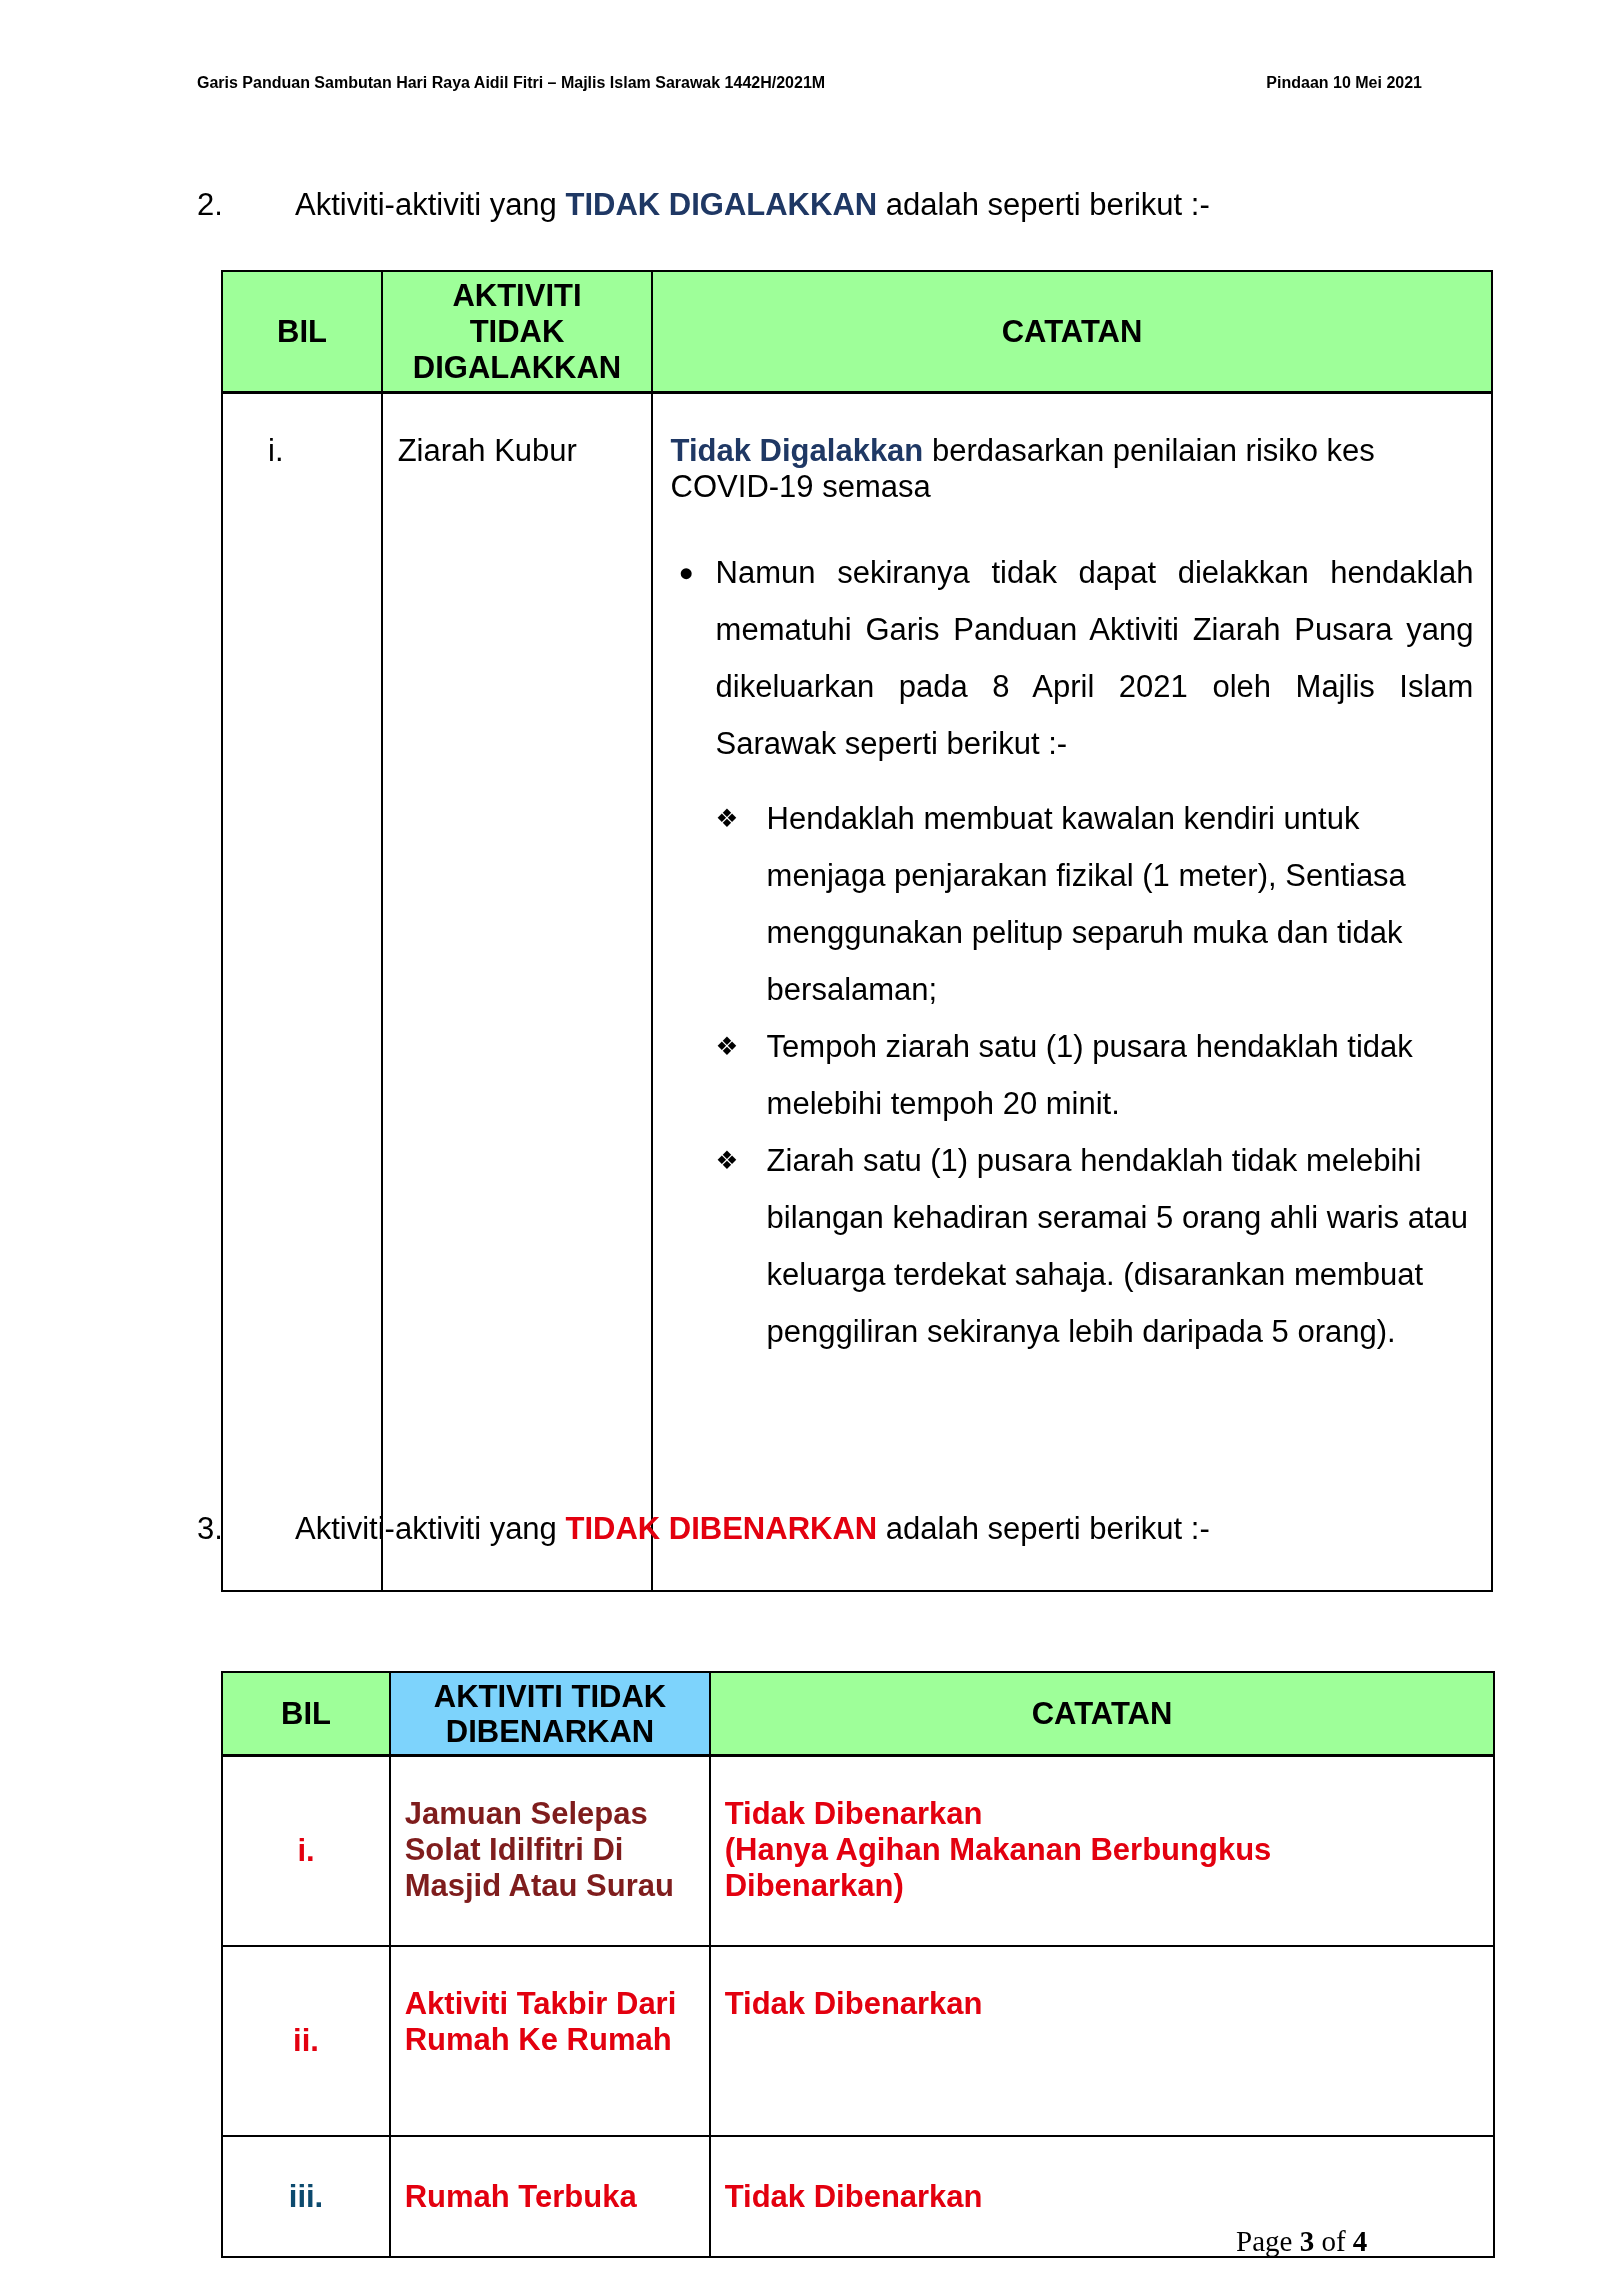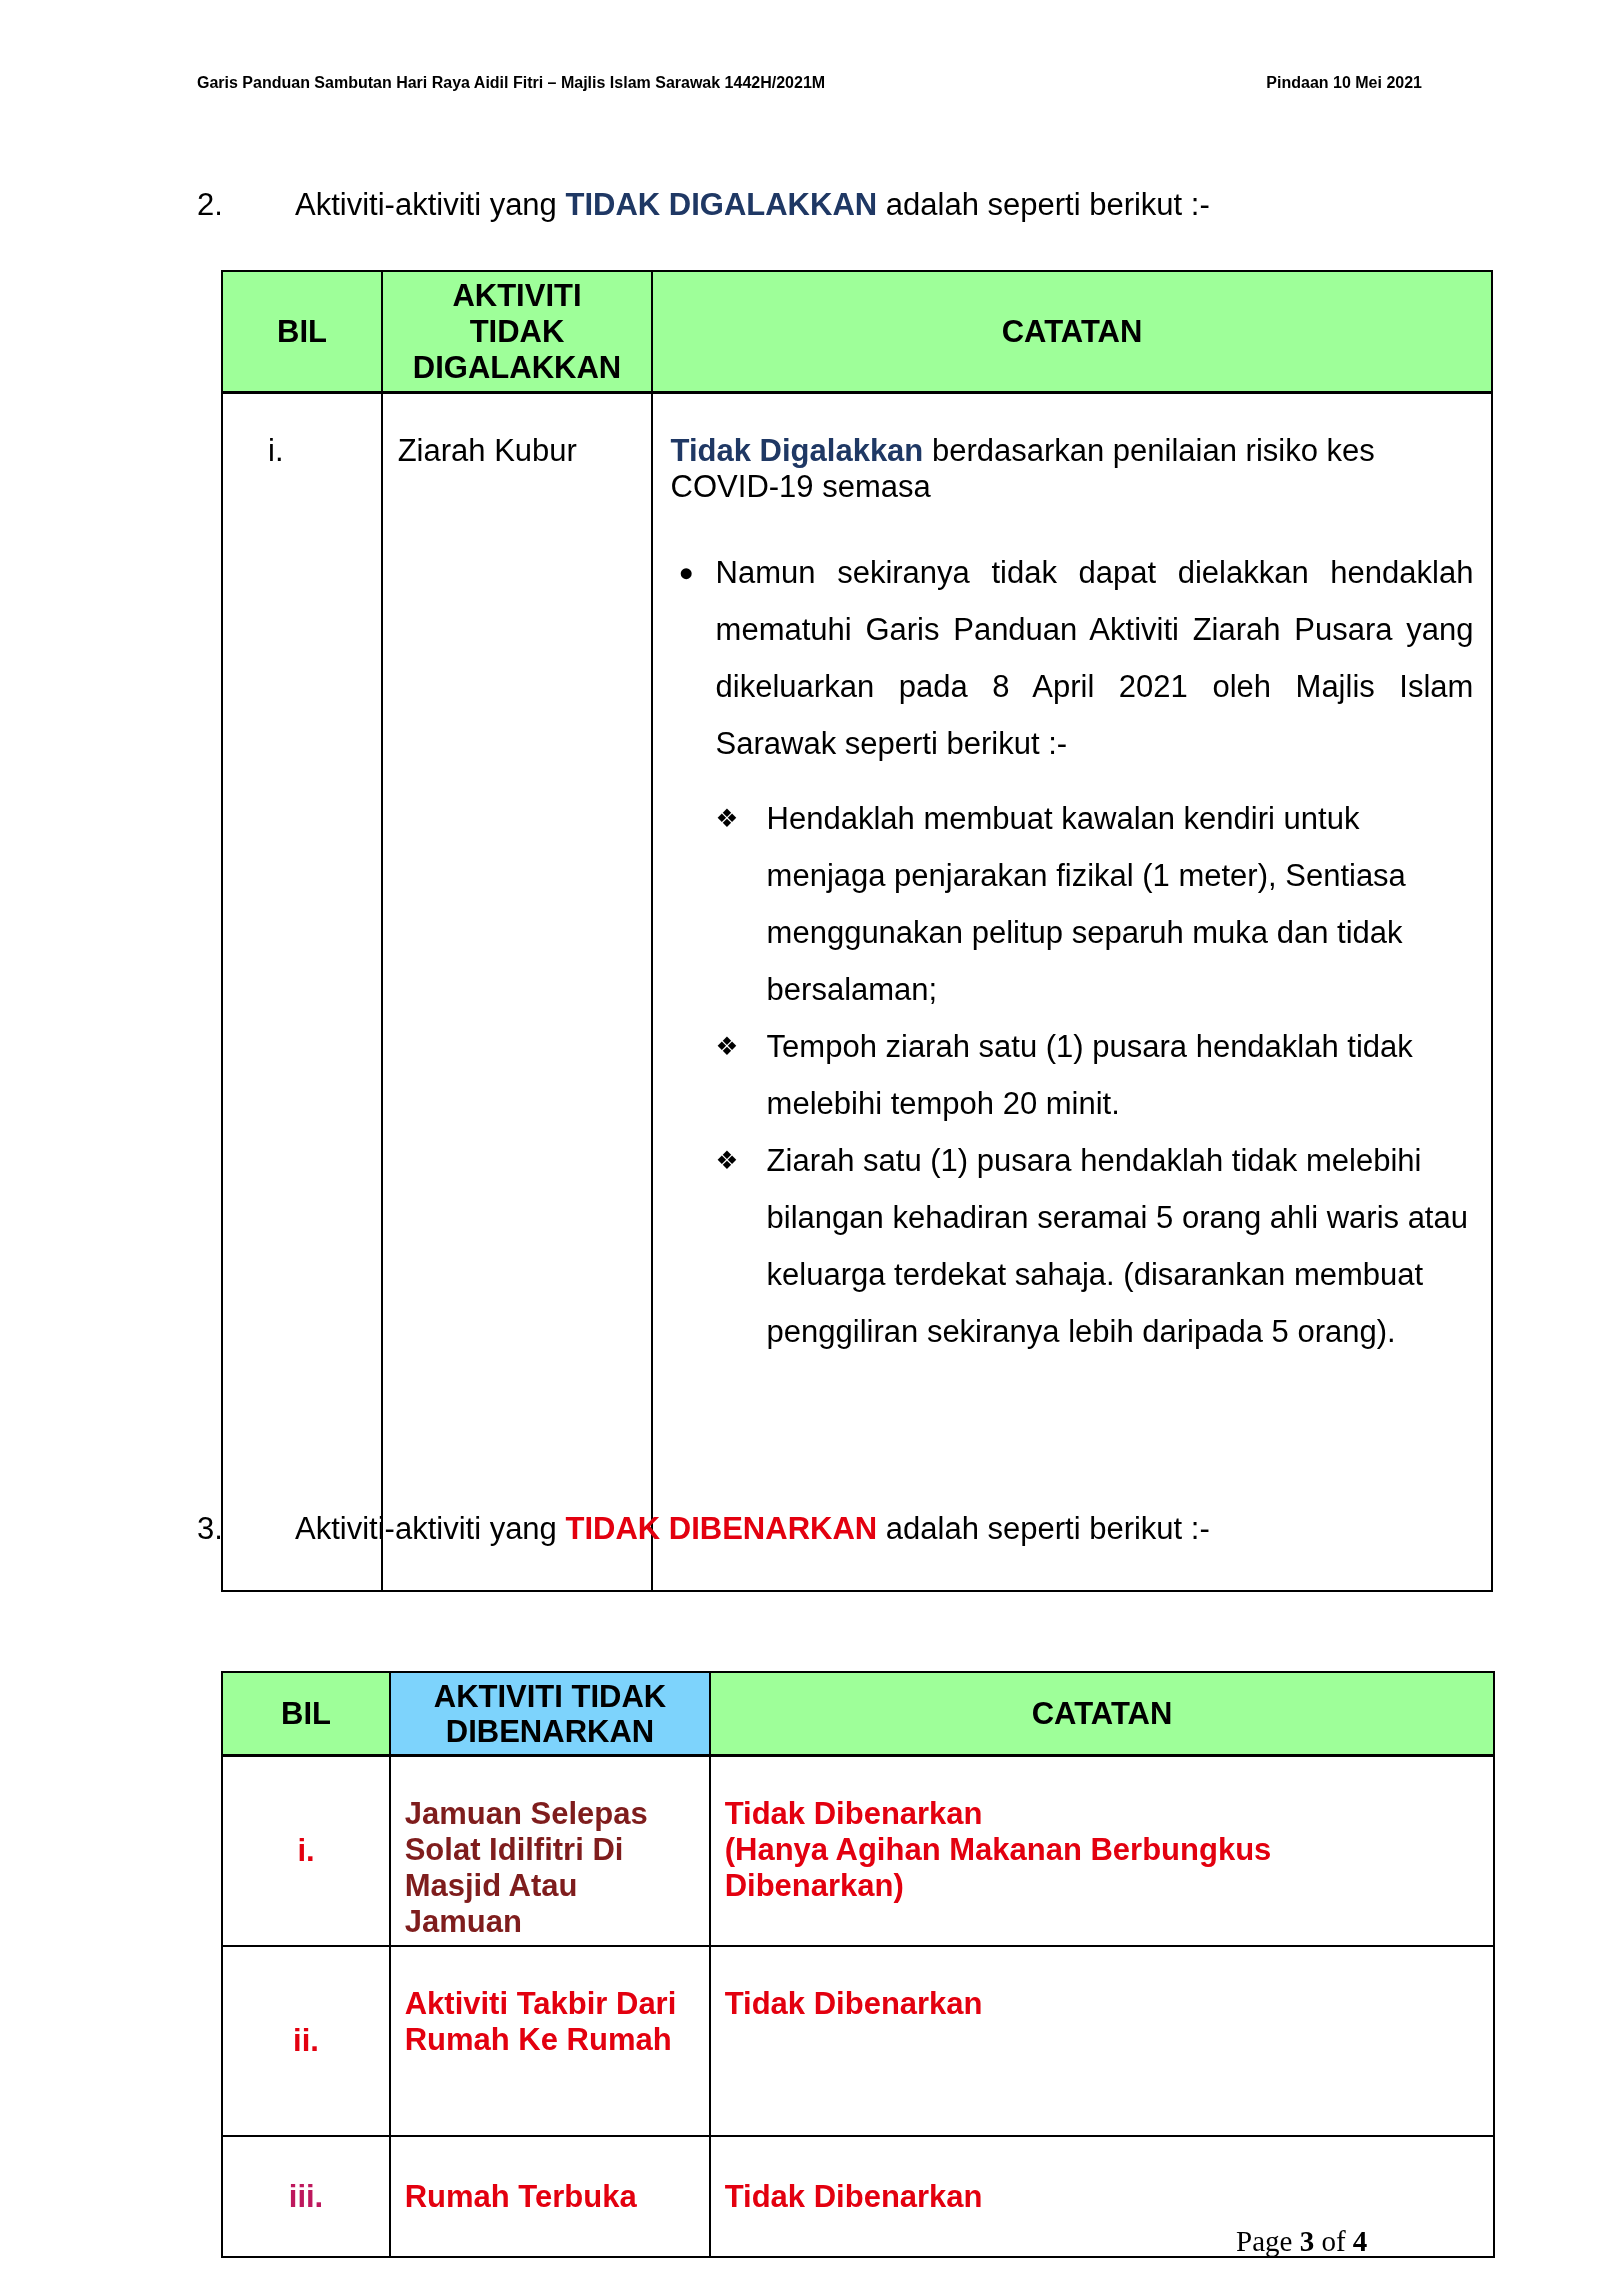--- a/index.html
+++ b/index.html
@@ -128,40 +128,40 @@
       </th>
       <th style="background: rgb(158, 255, 153);">CATATAN</th>
     </tr>
   </thead>
   <tbody>
     <tr class="r1">
       <td class="bil" style="color: rgb(227, 0, 15);">i.</td>
       <td class="activity" style="color: #7f1d1d;">
         <div>Jamuan Selepas</div>
         <div>Solat Idilfitri Di</div>
-        <div>Masjid Atau Jamuan</div>
+        <div>Masjid Atau Surau</div>
       </td>
       <td class="notes2" style="color: rgb(227, 0, 15);">
         <div>Tidak Dibenarkan</div>
         <div>(Hanya Agihan Makanan Berbungkus</div>
         <div>Dibenarkan)</div>
       </td>
     </tr>
     <tr class="r2">
       <td class="bil" style="color: rgb(227, 0, 15);">ii.</td>
       <td class="activity" style="color: rgb(227, 0, 15);">
         <div>Aktiviti Takbir Dari</div>
         <div>Rumah Ke Rumah</div>
       </td>
       <td class="notes2" style="color: rgb(227, 0, 15);">
         <div>Tidak Dibenarkan</div>
       </td>
     </tr>
     <tr class="r3">
-      <td class="bil" style="color: #be185d;">iii.</td>
+      <td class="bil" style="color: #0c4a6e;">iii.</td>
       <td class="activity" style="color: rgb(227, 0, 15);">
         <div>Rumah Terbuka</div>
       </td>
       <td class="notes2" style="color: rgb(227, 0, 15);">
         <div>Tidak Dibenarkan</div>
       </td>
     </tr>
   </tbody>
 </table>
 

